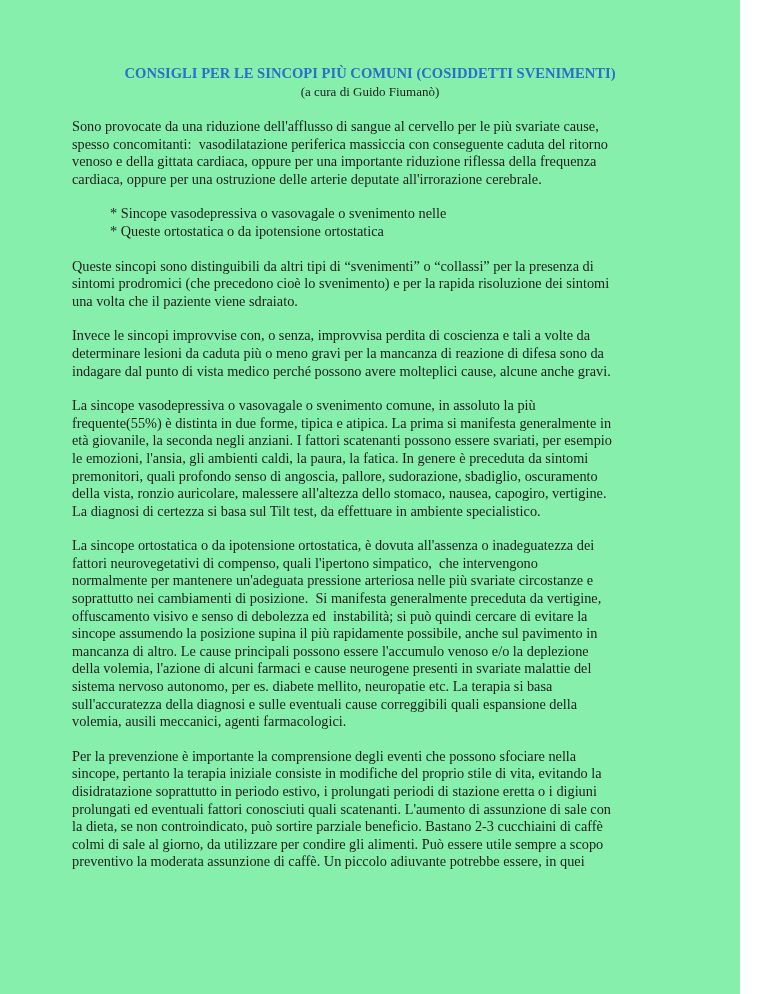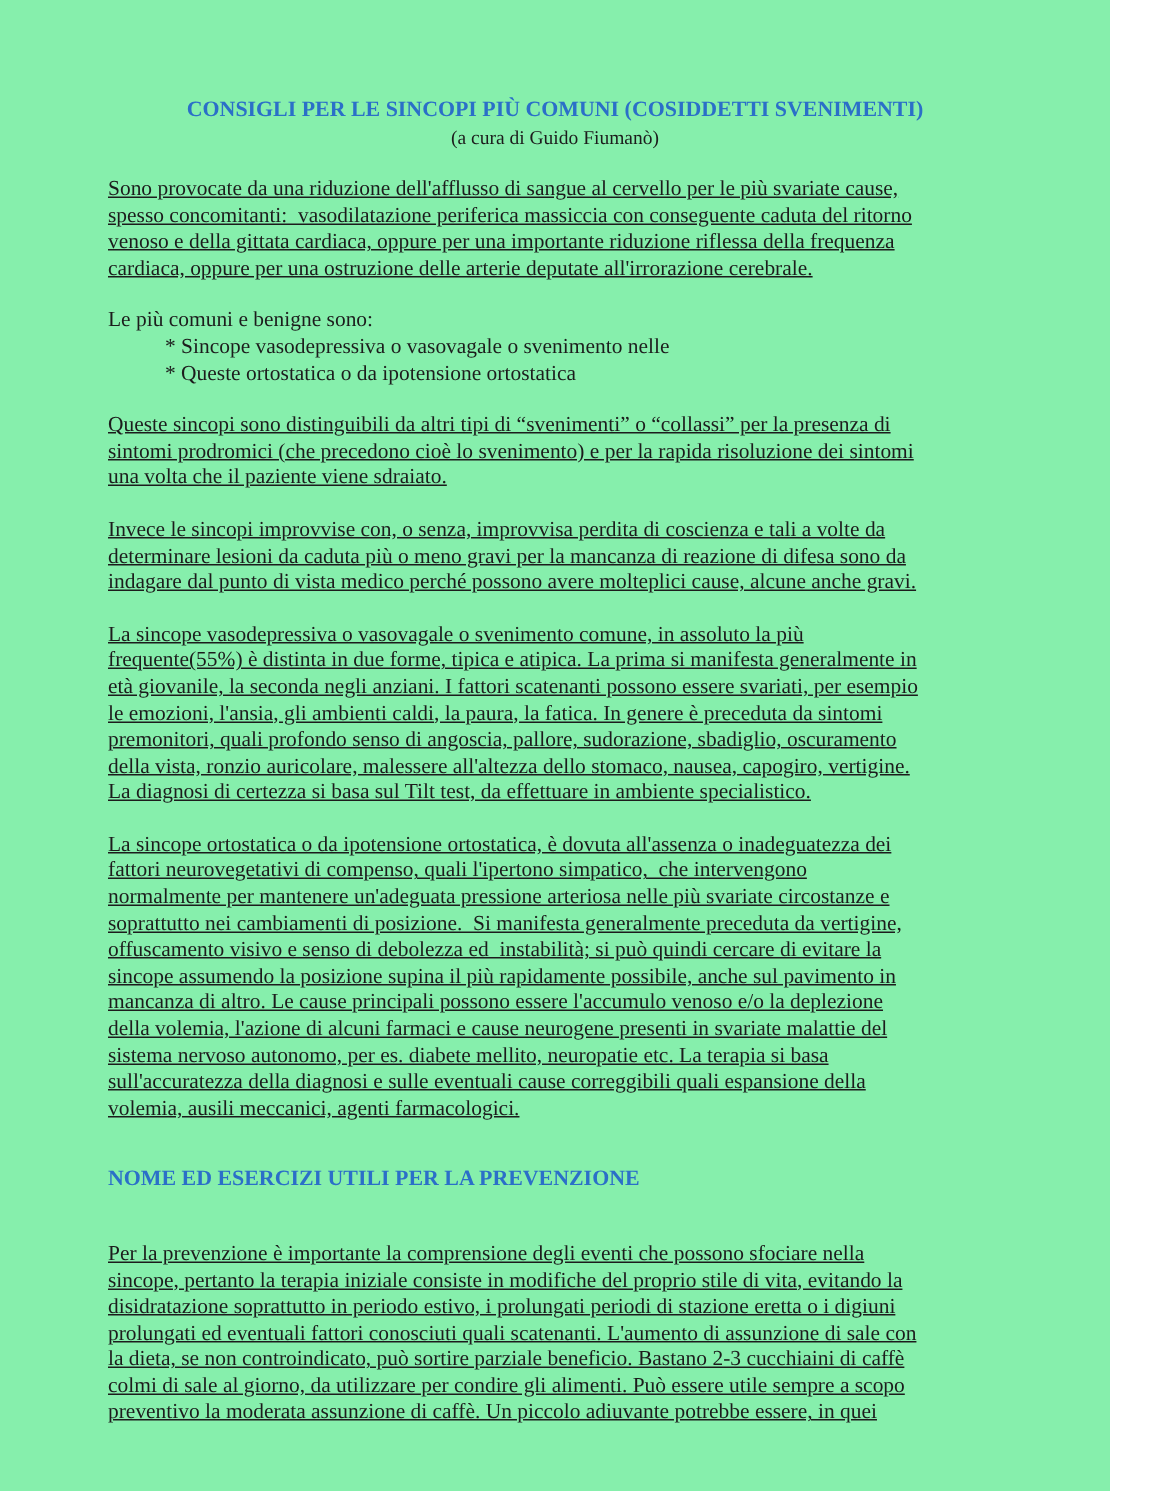--- a/index.html
+++ b/index.html
@@ -37,21 +37,20 @@
     font-size: 13px;
     line-height: 18.5px;
     color: #1c1c1c;
   }
   .body-par {
     margin: 17px 0 0 0;
     font-size: 14.3px;
     line-height: 17.6px;
     white-space: pre-wrap;
     text-align: left;
-    text-decoration: underline;
   }
   .list-block {
     margin: 17px 0 0 0;
   }
   .list-intro {
     font-size: 14.3px;
     line-height: 17.6px;
   }
   .list-item {
     margin-left: 38px;
@@ -78,21 +77,20 @@
   <h1 class="doc-title">CONSIGLI PER LE SINCOPI PIÙ COMUNI (COSIDDETTI SVENIMENTI)</h1>
 
   <div class="byline">(a cura di Guido Fiumanò)</div>
 
   <p class="body-par">Sono provocate da una riduzione dell'afflusso di sangue al cervello per le più svariate cause,
 spesso concomitanti:  vasodilatazione periferica massiccia con conseguente caduta del ritorno
 venoso e della gittata cardiaca, oppure per una importante riduzione riflessa della frequenza
 cardiaca, oppure per una ostruzione delle arterie deputate all'irrorazione cerebrale.</p>
 
   <div class="list-block">
-    <div class="list-intro">Le più comuni e benigne sono:</div>
     <div class="list-item">* Sincope vasodepressiva o vasovagale o svenimento nelle</div>
     <div class="list-item">* Queste ortostatica o da ipotensione ortostatica</div>
   </div>
 
   <p class="body-par">Queste sincopi sono distinguibili da altri tipi di “svenimenti” o “collassi” per la presenza di
 sintomi prodromici (che precedono cioè lo svenimento) e per la rapida risoluzione dei sintomi
 una volta che il paziente viene sdraiato.</p>
 
   <p class="body-par">Invece le sincopi improvvise con, o senza, improvvisa perdita di coscienza e tali a volte da
 determinare lesioni da caduta più o meno gravi per la mancanza di reazione di difesa sono da
@@ -111,21 +109,20 @@
 normalmente per mantenere un'adeguata pressione arteriosa nelle più svariate circostanze e
 soprattutto nei cambiamenti di posizione.  Si manifesta generalmente preceduta da vertigine,
 offuscamento visivo e senso di debolezza ed  instabilità; si può quindi cercare di evitare la
 sincope assumendo la posizione supina il più rapidamente possibile, anche sul pavimento in
 mancanza di altro. Le cause principali possono essere l'accumulo venoso e/o la deplezione
 della volemia, l'azione di alcuni farmaci e cause neurogene presenti in svariate malattie del
 sistema nervoso autonomo, per es. diabete mellito, neuropatie etc. La terapia si basa
 sull'accuratezza della diagnosi e sulle eventuali cause correggibili quali espansione della
 volemia, ausili meccanici, agenti farmacologici.</p>
 
-  <h2 class="section-heading">NOME ED ESERCIZI UTILI PER LA PREVENZIONE</h2>
 
   <p class="body-par">Per la prevenzione è importante la comprensione degli eventi che possono sfociare nella
 sincope, pertanto la terapia iniziale consiste in modifiche del proprio stile di vita, evitando la
 disidratazione soprattutto in periodo estivo, i prolungati periodi di stazione eretta o i digiuni
 prolungati ed eventuali fattori conosciuti quali scatenanti. L'aumento di assunzione di sale con
 la dieta, se non controindicato, può sortire parziale beneficio. Bastano 2-3 cucchiaini di caffè
 colmi di sale al giorno, da utilizzare per condire gli alimenti. Può essere utile sempre a scopo
 preventivo la moderata assunzione di caffè. Un piccolo adiuvante potrebbe essere, in quei</p>
 
 </div>

